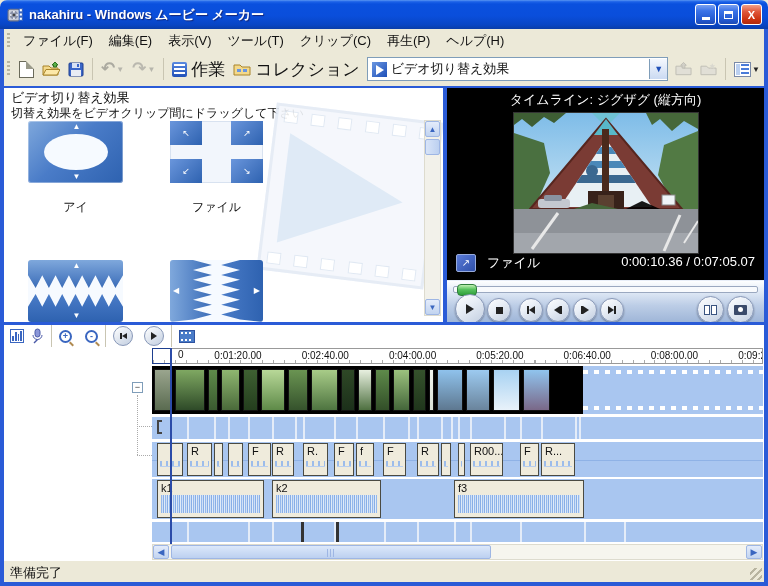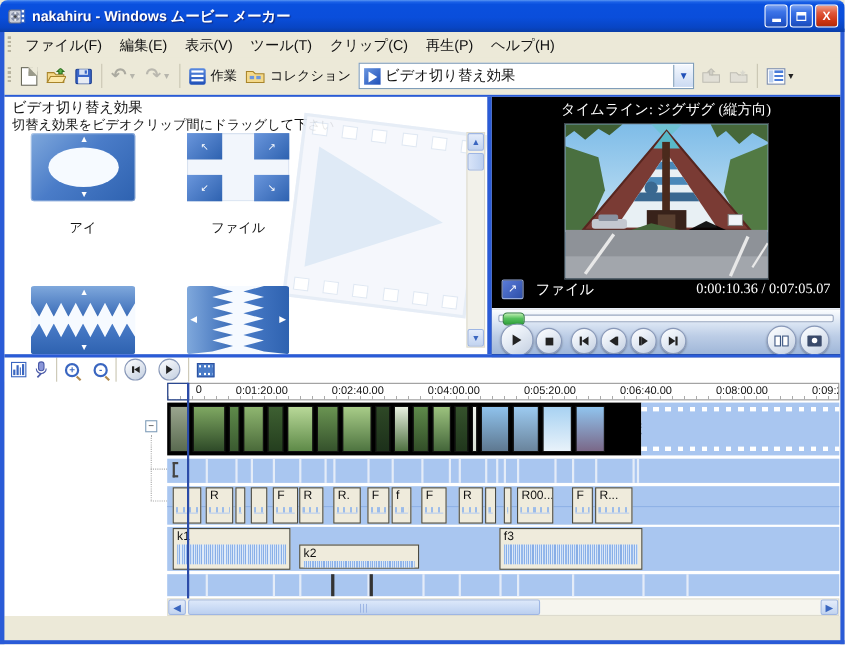--- a/index.html
+++ b/index.html
@@ -31,21 +31,21 @@
   #menubar{left:4px;top:29px;width:760px;height:23px;background:#ECE9D8;display:flex;align-items:center;z-index:30;}
   .grip{width:3px;height:16px;margin:0 5px 0 3px;
     background:repeating-linear-gradient(180deg,#B8B4A0 0 2px,transparent 2px 4px);}
   .menu-item{font-size:13px;color:#111;padding:3px 8px;white-space:nowrap;}
 
   
   #toolbar{left:4px;top:52px;width:760px;height:34px;background:#ECE9D8;display:flex;align-items:center;z-index:30;}
   .tbtn{display:flex;align-items:center;padding:2px 3px;margin:0 1px;}
   .tsep{width:1px;height:22px;background:#C9C5B2;margin:0 4px;}
   .caret{font-size:8px;color:#777;margin-left:1px;}
-  .tlabel{font-size:12px;color:#111;margin-left:4px;white-space:nowrap;}
+  .tlabel{font-size:17px;color:#111;margin-left:4px;white-space:nowrap;}
   .dis{opacity:.45;filter:grayscale(1);}
   
   .i-page{width:13px;height:15px;background:#fff;border:1px solid #6A6A5A;position:relative;}
   .i-page::after{content:"";position:absolute;right:-1px;top:-1px;border:4px solid #ECE9D8;border-left-color:#9A9A8A;border-bottom-color:#9A9A8A;}
   .i-undo{font-size:17px;line-height:14px;color:#2E62C8;font-weight:bold;}
   .i-redo{font-size:17px;line-height:14px;color:#5A82C8;font-weight:bold;}
   .i-task{width:15px;height:15px;border-radius:2px;background:linear-gradient(180deg,#5A8AE0,#2050B8);
     display:flex;flex-direction:column;justify-content:center;gap:2px;padding:0 2px;box-sizing:border-box;}
   .i-task span{display:block;height:2px;background:#fff;}
   
@@ -92,21 +92,21 @@
   #watermark .holes i{width:12px;height:10px;background:#fff;border:1px solid #DDE6F2;}
   #watermark .tri{position:absolute;left:14px;top:26px;border-left:120px solid #DCE8F6;border-top:55px solid transparent;border-bottom:55px solid transparent;}
   
   .sb-v{position:absolute;width:17px;background:#F2F1EA;border:1px solid #DDDBCE;box-sizing:border-box;}
   .sb-btn{position:absolute;left:0;width:15px;height:16px;border:1px solid #9EB6E4;border-radius:2px;box-sizing:border-box;
     background:linear-gradient(180deg,#E4ECFB,#C2D4F0);color:#3A66C0;font-size:8px;display:flex;align-items:center;justify-content:center;}
   .sb-thumb-v{position:absolute;left:0;width:15px;border:1px solid #9EB6E4;border-radius:2px;box-sizing:border-box;
     background:linear-gradient(90deg,#D8E4F8,#BCD0F0);}
 
   
-  #preview{left:447px;top:88px;width:317px;height:237px;background:#000;z-index:10;font-family:Liberation Serif, serif;}
+  #preview{left:447px;top:88px;width:317px;height:237px;background:#000;z-index:10;}
   #pv-title{position:absolute;left:0;top:3px;width:100%;text-align:center;color:#fff;font-size:13px;}
   #pv-stage{position:absolute;left:66px;top:24px;width:184px;height:140px;background:#88B8DC;border:1px solid #333;}
   #pv-statusrow{position:absolute;left:0;top:164px;width:100%;height:26px;color:#fff;}
   #pv-expand{position:absolute;left:9px;top:2px;width:20px;height:18px;border:1px solid #98ACDC;border-radius:2px;box-sizing:border-box;
     background:linear-gradient(135deg,#5A7BD8,#2E4FA8);color:#fff;font-size:10px;line-height:16px;text-align:center;}
   #pv-status{position:absolute;left:40px;top:2px;font-size:13px;}
   #pv-time{position:absolute;right:9px;top:2px;font-size:13px;}
   #pv-controls{position:absolute;left:0;top:192px;width:100%;height:42px;
     background:linear-gradient(180deg,#FDFEFF 0%,#DCE6F4 30%,#BCCDE6 60%,#9FB6D8 100%);border-top:1px solid #E8EEF8;box-sizing:border-box;}
   #seek{position:absolute;left:6px;right:6px;top:5px;height:5px;background:#F8FAFD;border:1px solid #9AA8C0;border-radius:2px;}
@@ -634,21 +634,21 @@
         <div class="clip" style="left: 389px; width: 34px; top: 1px; height: 33px;">
           <span class="cl">R...</span>
           <span class="aw"></span>
         </div>
       </div>
     <div class="band" id="music-track">
         <div class="clip" style="left: 5px; width: 107px; top: 1px; height: 38px;">
           <span class="cl">k1</span>
           <span class="wf"></span>
         </div>
-        <div class="clip" style="left: 120px; width: 109px; top: 16px; height: 22px;">
+        <div class="clip" style="left: 120px; width: 109px; top: 1px; height: 38px;">
           <span class="cl">k2</span>
           <span class="wf"></span>
         </div>
         <div class="clip" style="left: 302px; width: 130px; top: 1px; height: 38px;">
           <span class="cl">f3</span>
           <span class="wf"></span>
         </div>
       </div>
     <div class="band" id="title-track">
         <div class="tick" style="left: 35px;"></div>
@@ -666,17 +666,21 @@
         <div class="tick dark" style="left: 184px;"></div>
       </div>
 
     <div id="hscroll">
       <div class="sb-btn-h" style="left:0;">◀</div>
       <div id="hthumb"></div>
       <div class="sb-btn-h" style="right:0;">▶</div>
     </div>
   </div>
 
+  <div id="statusbar" class="abs">
+    <span id="status-text">準備完了</span>
+    <span id="resize-grip"></span>
+  </div>
 
   <div class="frame" id="frame-l"></div>
   <div class="frame" id="frame-r"></div>
   <div class="frame" id="frame-b"></div>
 </div>
 
 </body></html>

